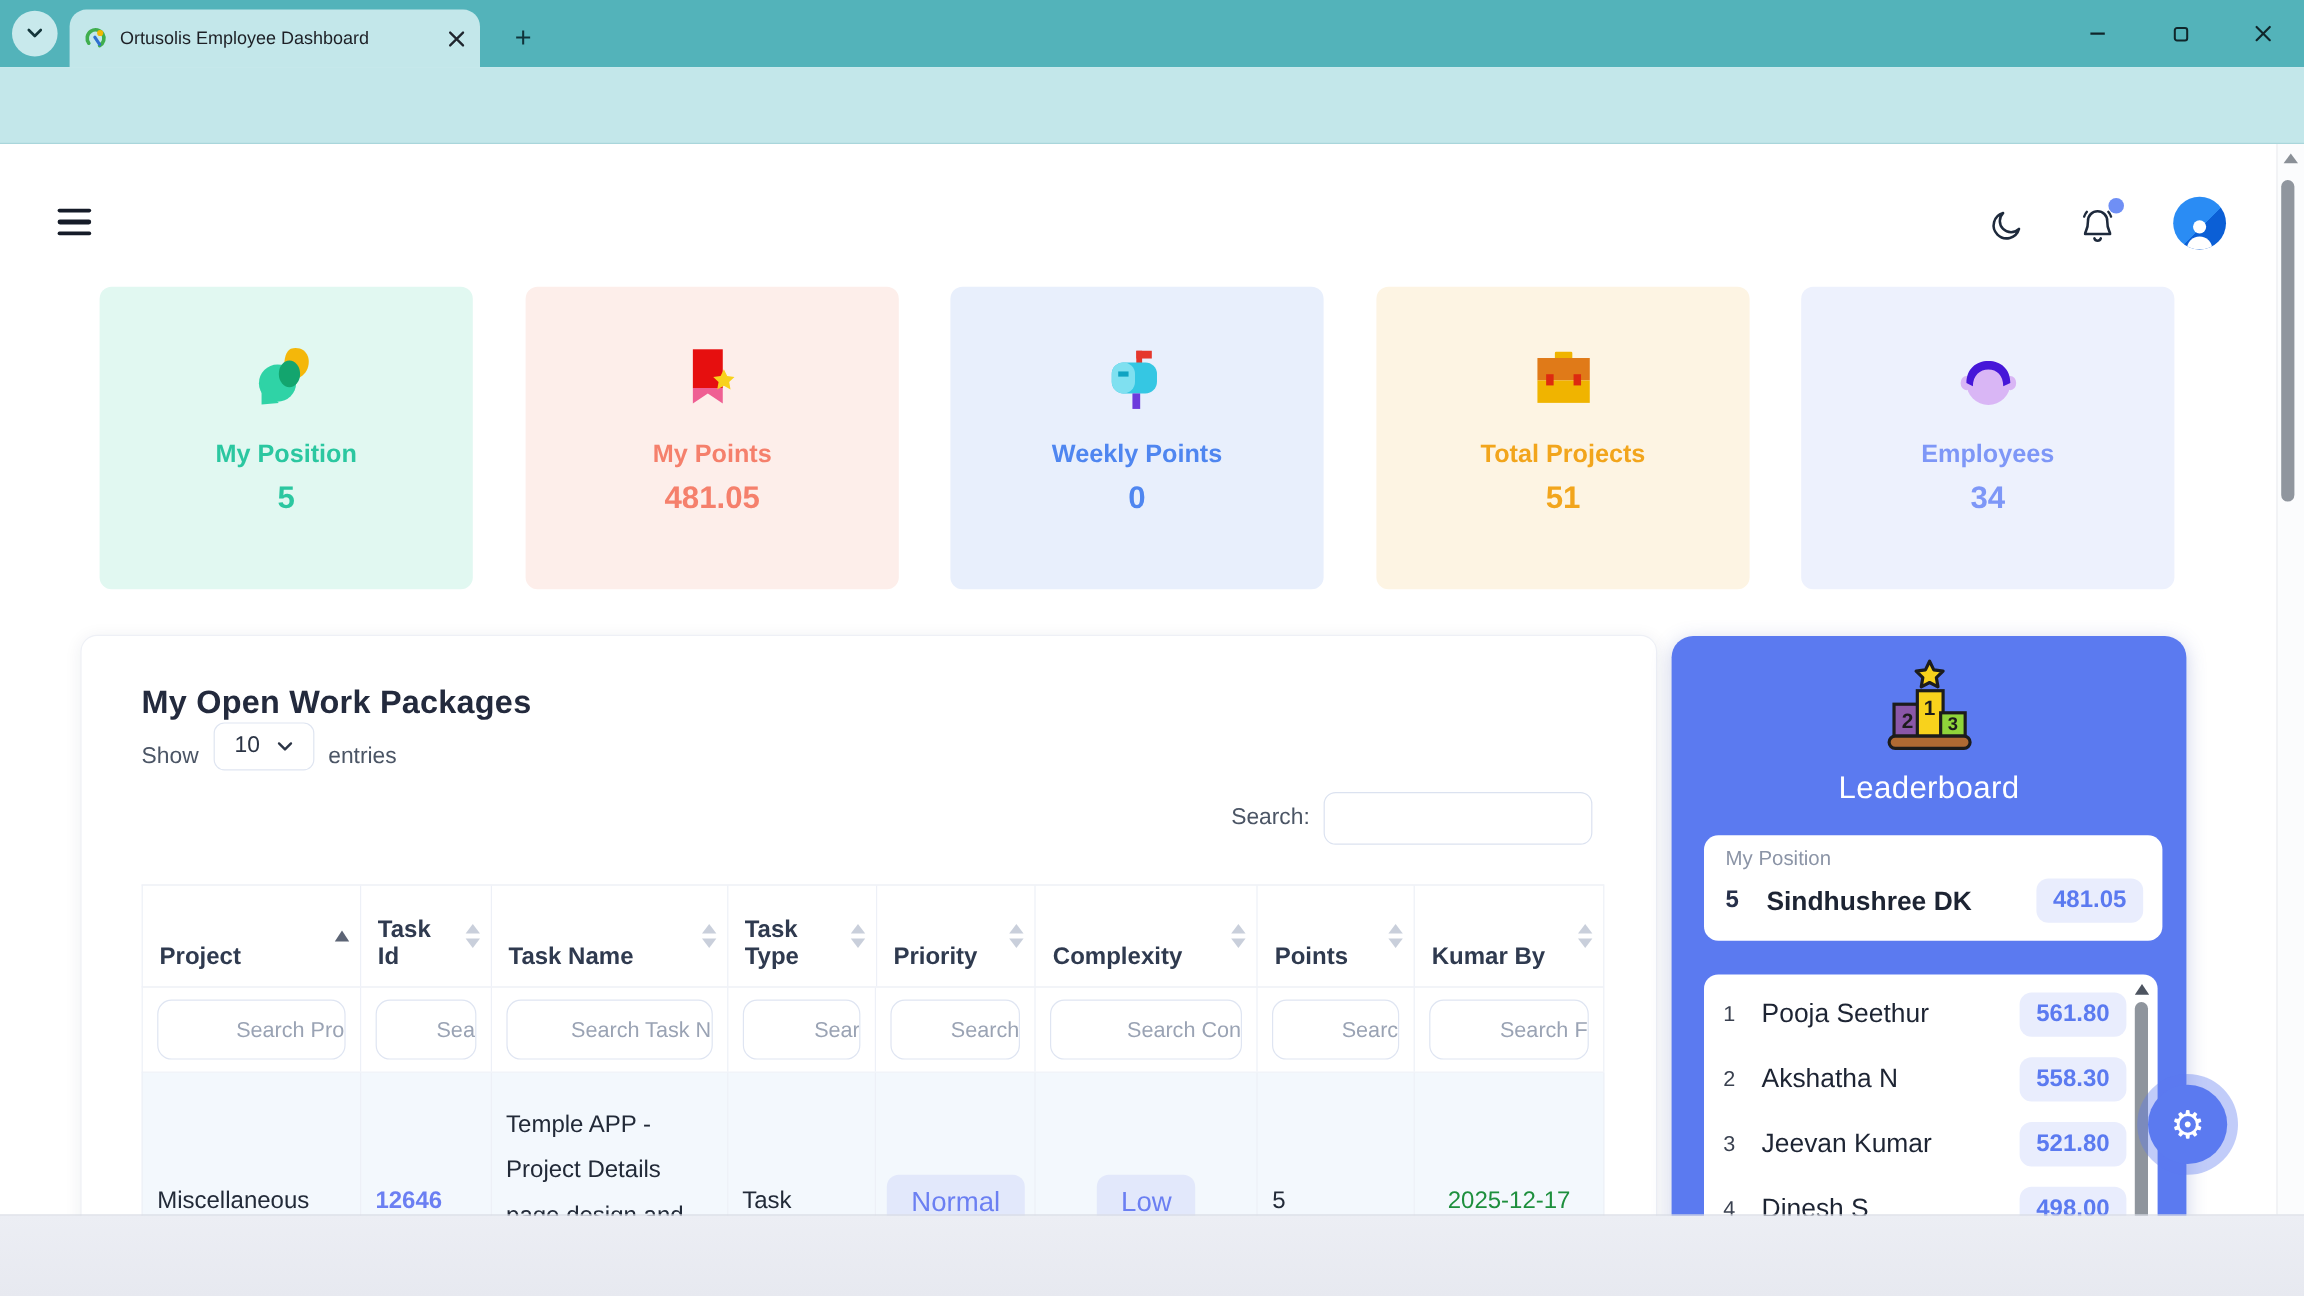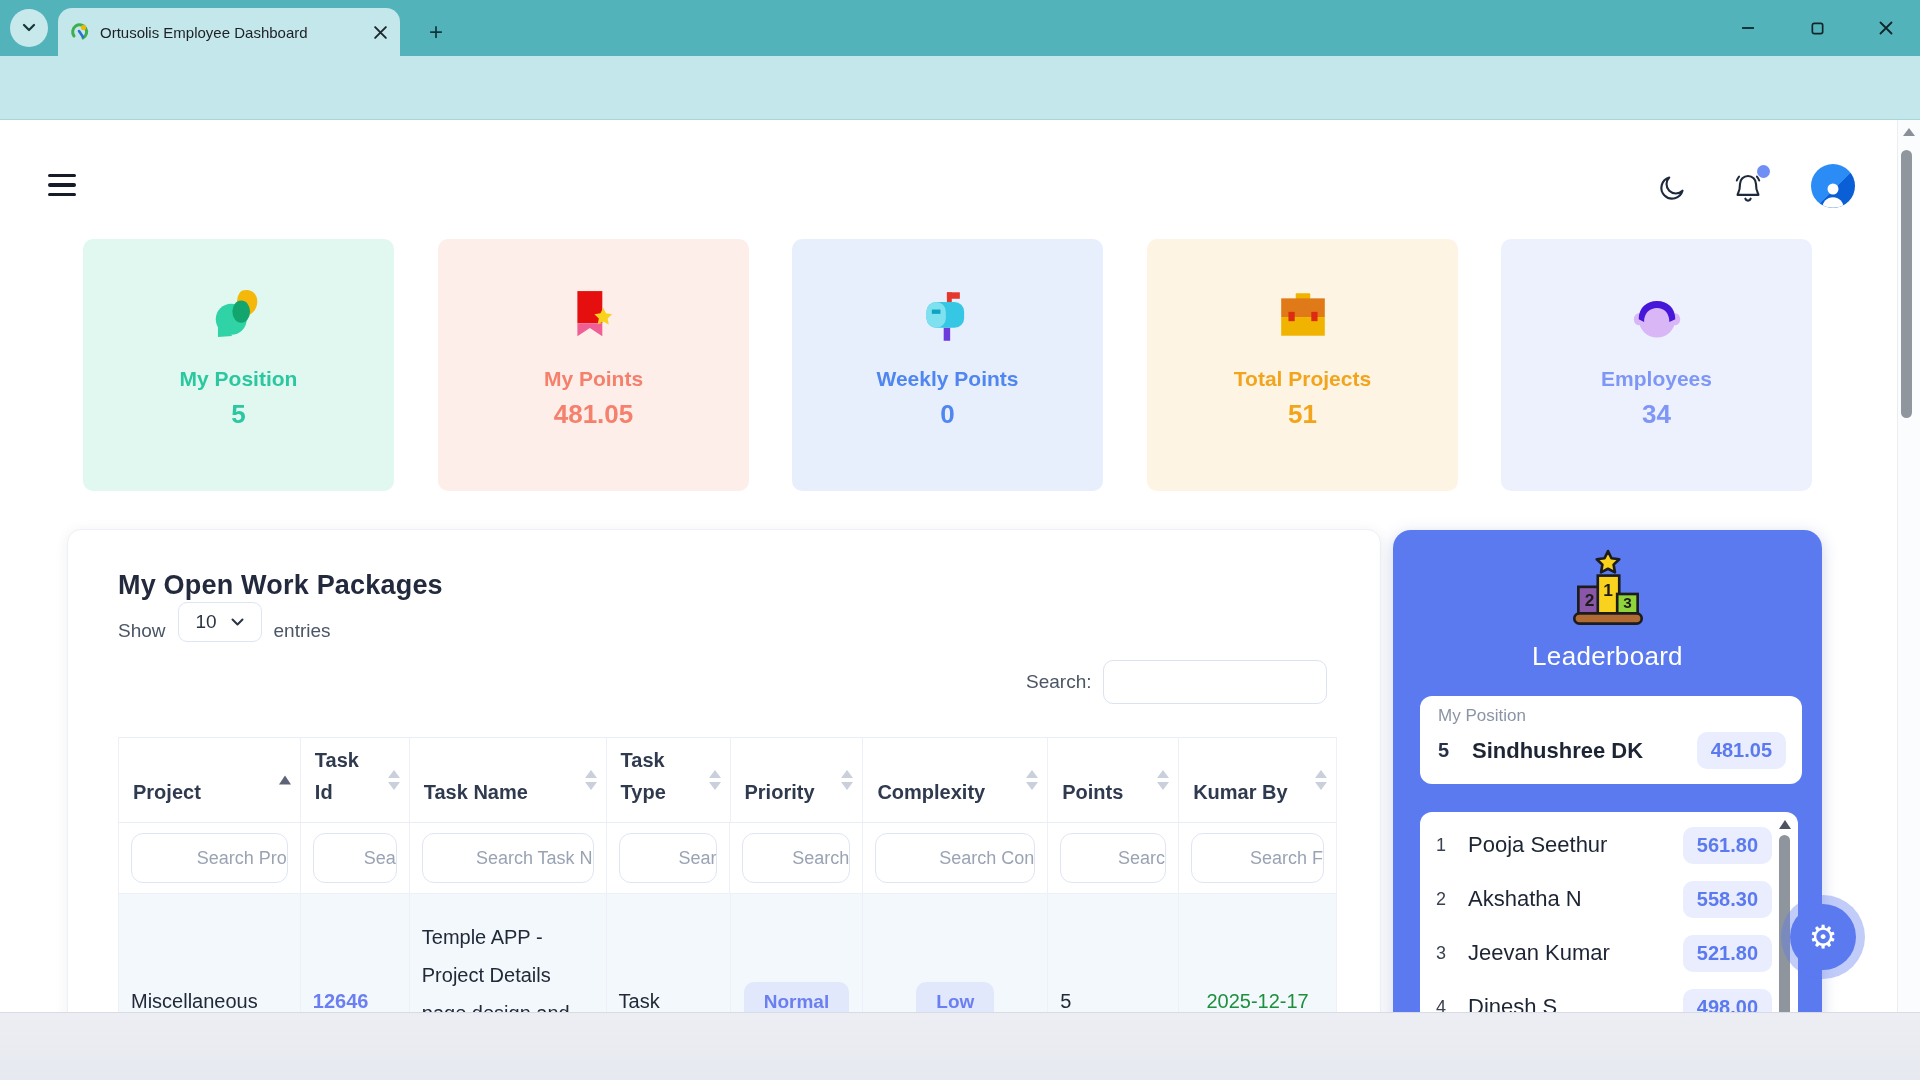--- a/index.html
+++ b/index.html
@@ -45,33 +45,33 @@
   #wp-title{position:absolute;left:118px;top:570px;font-size:27px;font-weight:700;color:#232a3d;letter-spacing:.2px}
   #show-row{position:absolute;left:118px;top:600px;height:42px;display:flex;align-items:flex-end;gap:12px;font-size:19px;color:#4b5565}
   #entries-select{width:84px;height:40px;border:1px solid #dfe5f1;border-radius:9px;background:#fff;display:flex;align-items:center;justify-content:center;gap:14px;font-size:19px;color:#2b3445}
   #search-row{position:absolute;left:1026px;top:660px;display:flex;align-items:center;gap:12px;font-size:19px;color:#4b5565}
   #tbl-search{width:224px;height:44px;border:1px solid #dbe2f0;border-radius:10px;background:#fff;outline:none;font-size:18px;padding:0 12px;color:#2b3445}
 
   #wp-table{position:absolute;left:118px;top:737px;width:1219px}
   .trow{display:flex;border-left:1px solid #edf0f7}
   .trow .cell{border-right:1px solid #edf0f7}
   #thead{height:86px;border-top:1px solid #e9edf4;border-bottom:1px solid #e9edf4}
-  #thead .cell{position:relative;display:flex;align-items:flex-end;padding:0 30px 14px 14px;font-size:20px;font-weight:700;color:#2f3a4f;line-height:32px}
+  #thead .cell{position:relative;display:flex;align-items:flex-end;padding:0 30px 14px 14px;font-size:20px;font-weight:700;color:#2f3a4f;line-height:22px}
   .sorts{position:absolute;right:9px;top:50%;transform:translateY(-50%);display:flex;flex-direction:column;gap:4px;align-items:center}
   .tri{width:0;height:0;border-left:6px solid transparent;border-right:6px solid transparent}
   .tri.up{border-bottom:8px solid #c9cfdb}
   .tri.down{border-top:8px solid #c9cfdb}
   .tri.active{border-bottom:9px solid #5c6475}
   #tfilters{height:71px;border-bottom:1px solid #edf0f7}
   #tfilters .cell{display:flex;align-items:center;justify-content:center}
   #tfilters input{height:50px;border:1px solid #dfe5f2;border-radius:12px;background:#fff;outline:none;text-align:right;font-size:18px;color:#2b3445;width:calc(100% - 24px)}
   #tfilters input::placeholder{color:#9aa3b4;opacity:1}
   #trow1{height:215px;background:#f3f8fd}
   #trow1 .cell{display:flex;align-items:center;font-size:20px;color:#222a38;padding:0 12px}
-  .badge{background:#e2e8fb;color:#6b7ff2;border-radius:10px;font-size:19px;font-weight:700;padding:9px 20px}
+  .badge{background:#e2e8fb;color:#6b7ff2;border-radius:10px;font-size:23px;font-weight:400;padding:9px 20px}
 
   
   #lb{position:absolute;left:1393px;top:530px;width:429px;height:540px;background:#5b7af0;border-radius:18px;box-shadow:0 4px 16px rgba(60,80,170,.25)}
   #lb-title{position:absolute;left:0;top:111px;width:100%;text-align:center;color:#fff;font-size:26px;font-weight:500;letter-spacing:.3px}
   #lb-me{position:absolute;left:27px;top:166px;width:382px;height:88px;background:#fff;border-radius:12px;padding:10px 16px 0 18px}
   #lb-me-label{font-size:17px;color:#8b94a6}
   #lb-me-row{display:flex;align-items:center;margin-top:6px}
   #lb-me-rank{font-size:20px;font-weight:600;color:#27304a;width:34px}
   #lb-me-name{font-size:22px;font-weight:700;color:#1d2433;flex:1}
   .pt-badge{background:#e9edfd;color:#5b7af0;border-radius:10px;font-size:20px;font-weight:600;padding:7px 14px}

